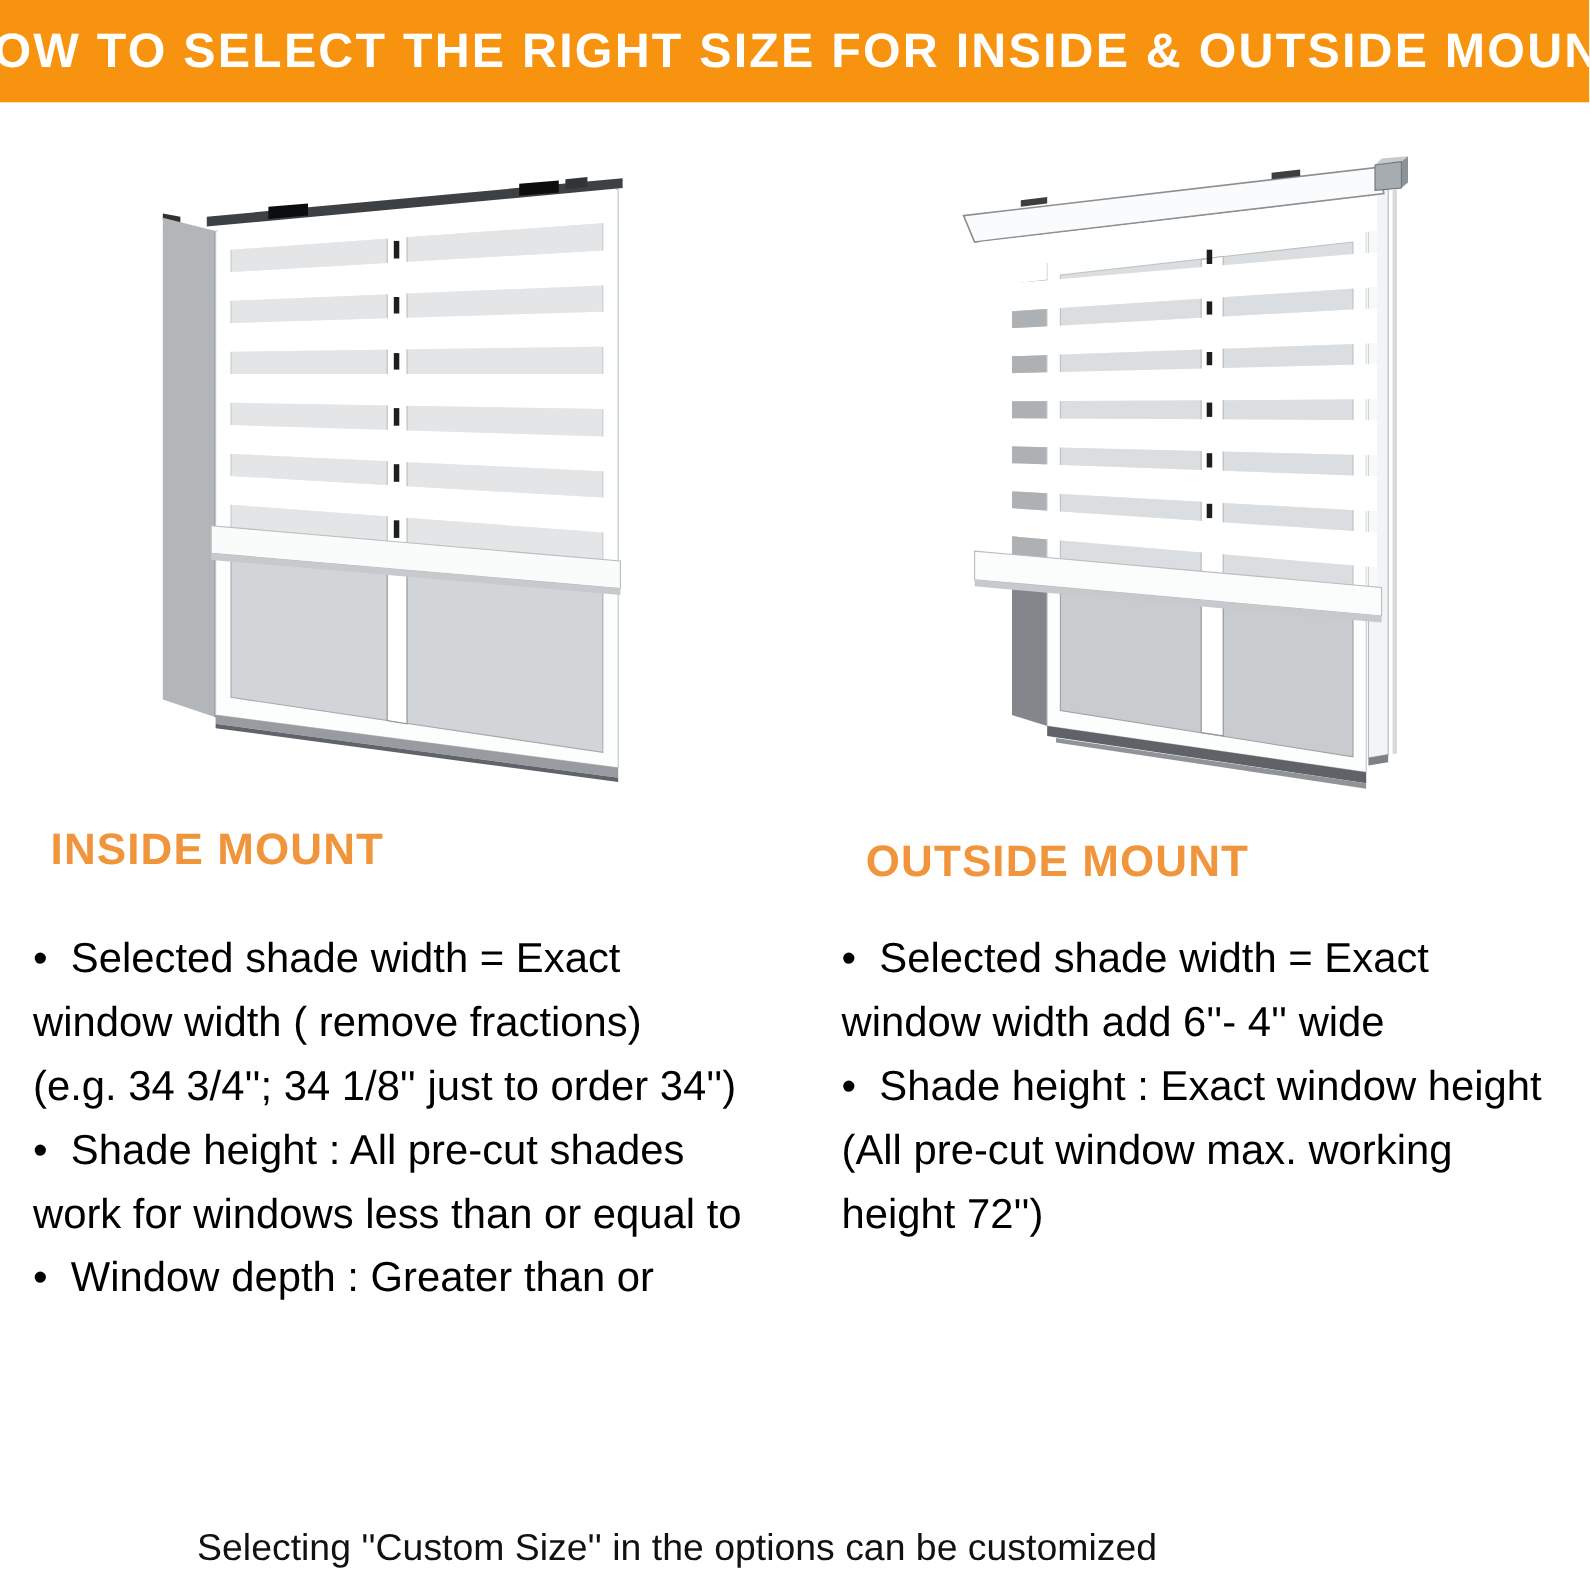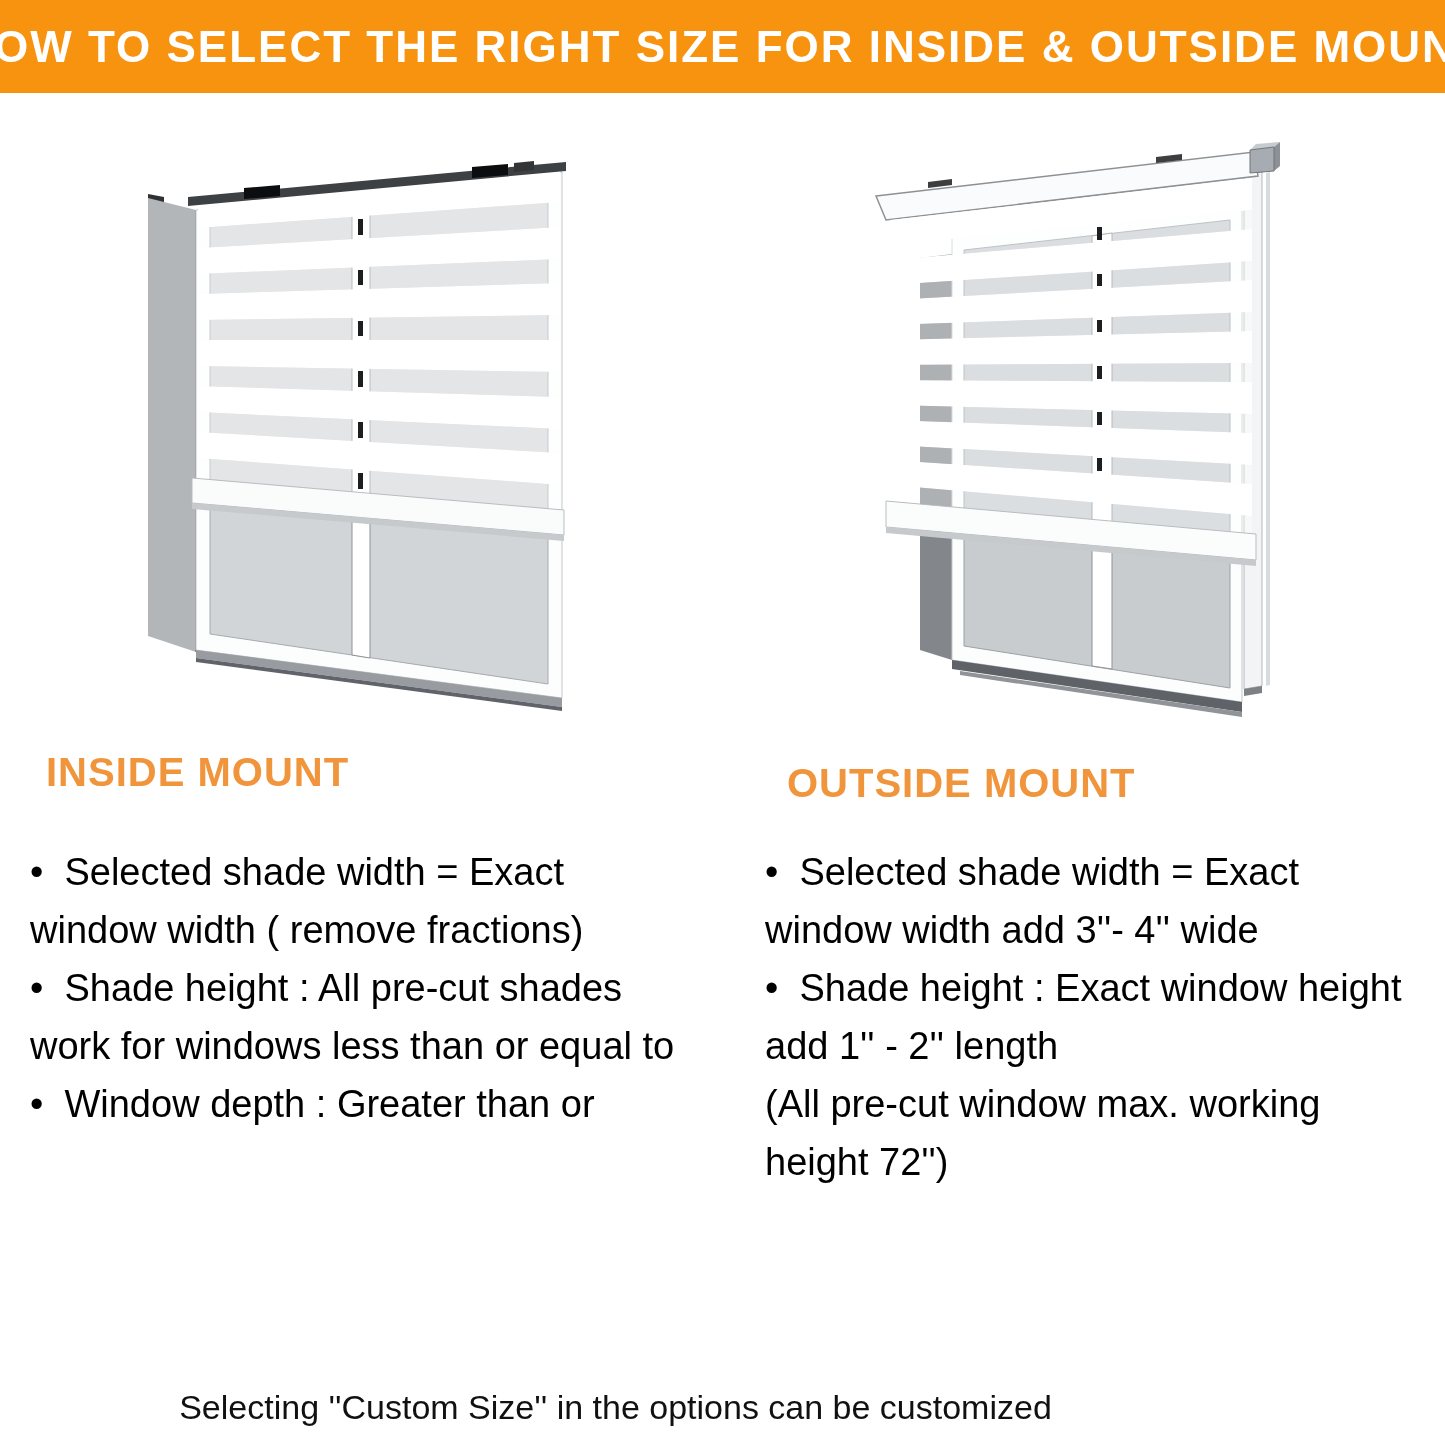--- a/index.html
+++ b/index.html
@@ -138,29 +138,29 @@
       <polygon points="46,387 416,420 416,426 46,393" fill="#c6cacd"></polygon>
     </g>
   </svg>
 
   <div class="mount-heading heading-inside">INSIDE MOUNT</div>
   <div class="mount-heading heading-outside">OUTSIDE MOUNT</div>
 
   <div class="col col-left">
     <div>•&nbsp; Selected shade width = Exact</div>
     <div>window width ( remove fractions)</div>
+    <div>(e.g. 34 3/4''; 34 1/8'' just to order 34'')</div>
     <div>•&nbsp; Shade height : All pre-cut shades</div>
     <div>work for windows less than or equal to</div>
     <div>•&nbsp; Window depth : Greater than or</div>
   </div>
 
   <div class="col col-right">
     <div>•&nbsp; Selected shade width = Exact</div>
-    <div>window width add 3''- 4'' wide</div>
+    <div>window width add 6''- 4'' wide</div>
     <div>•&nbsp; Shade height : Exact window height</div>
-    <div>add 1'' - 2'' length</div>
     <div>(All pre-cut window max. working</div>
     <div>height 72'')</div>
   </div>
 
   <div class="footer-note">Selecting ''Custom Size'' in the options can be customized</div>
 
 </div>
 
 </body></html>

